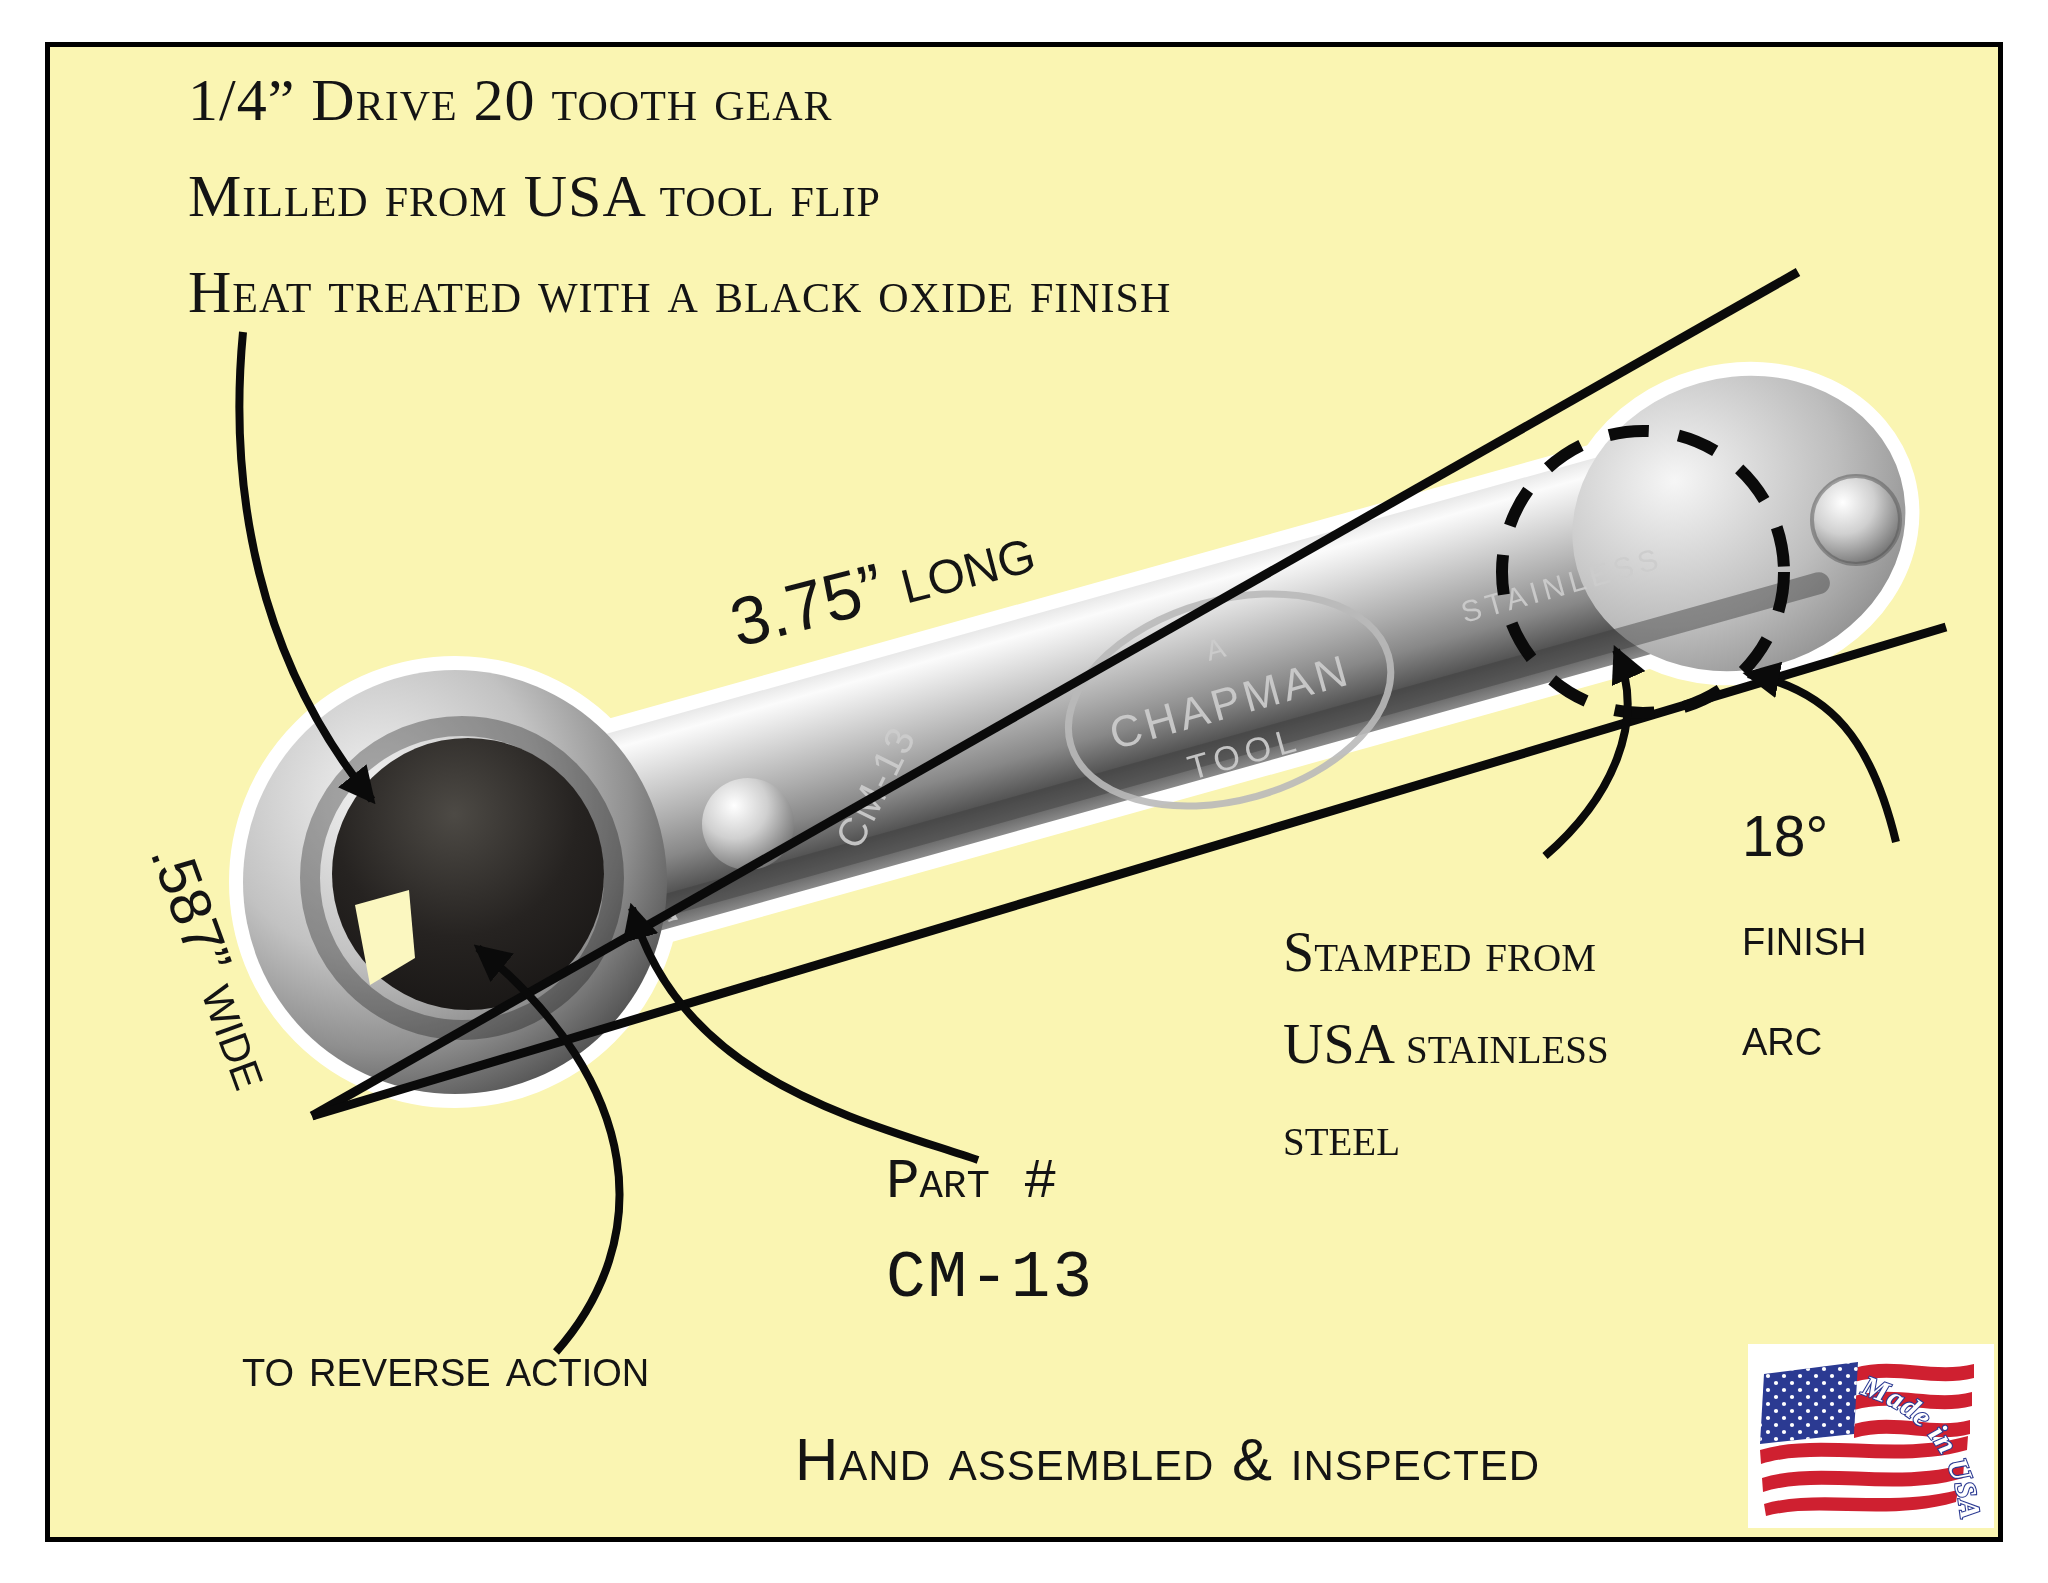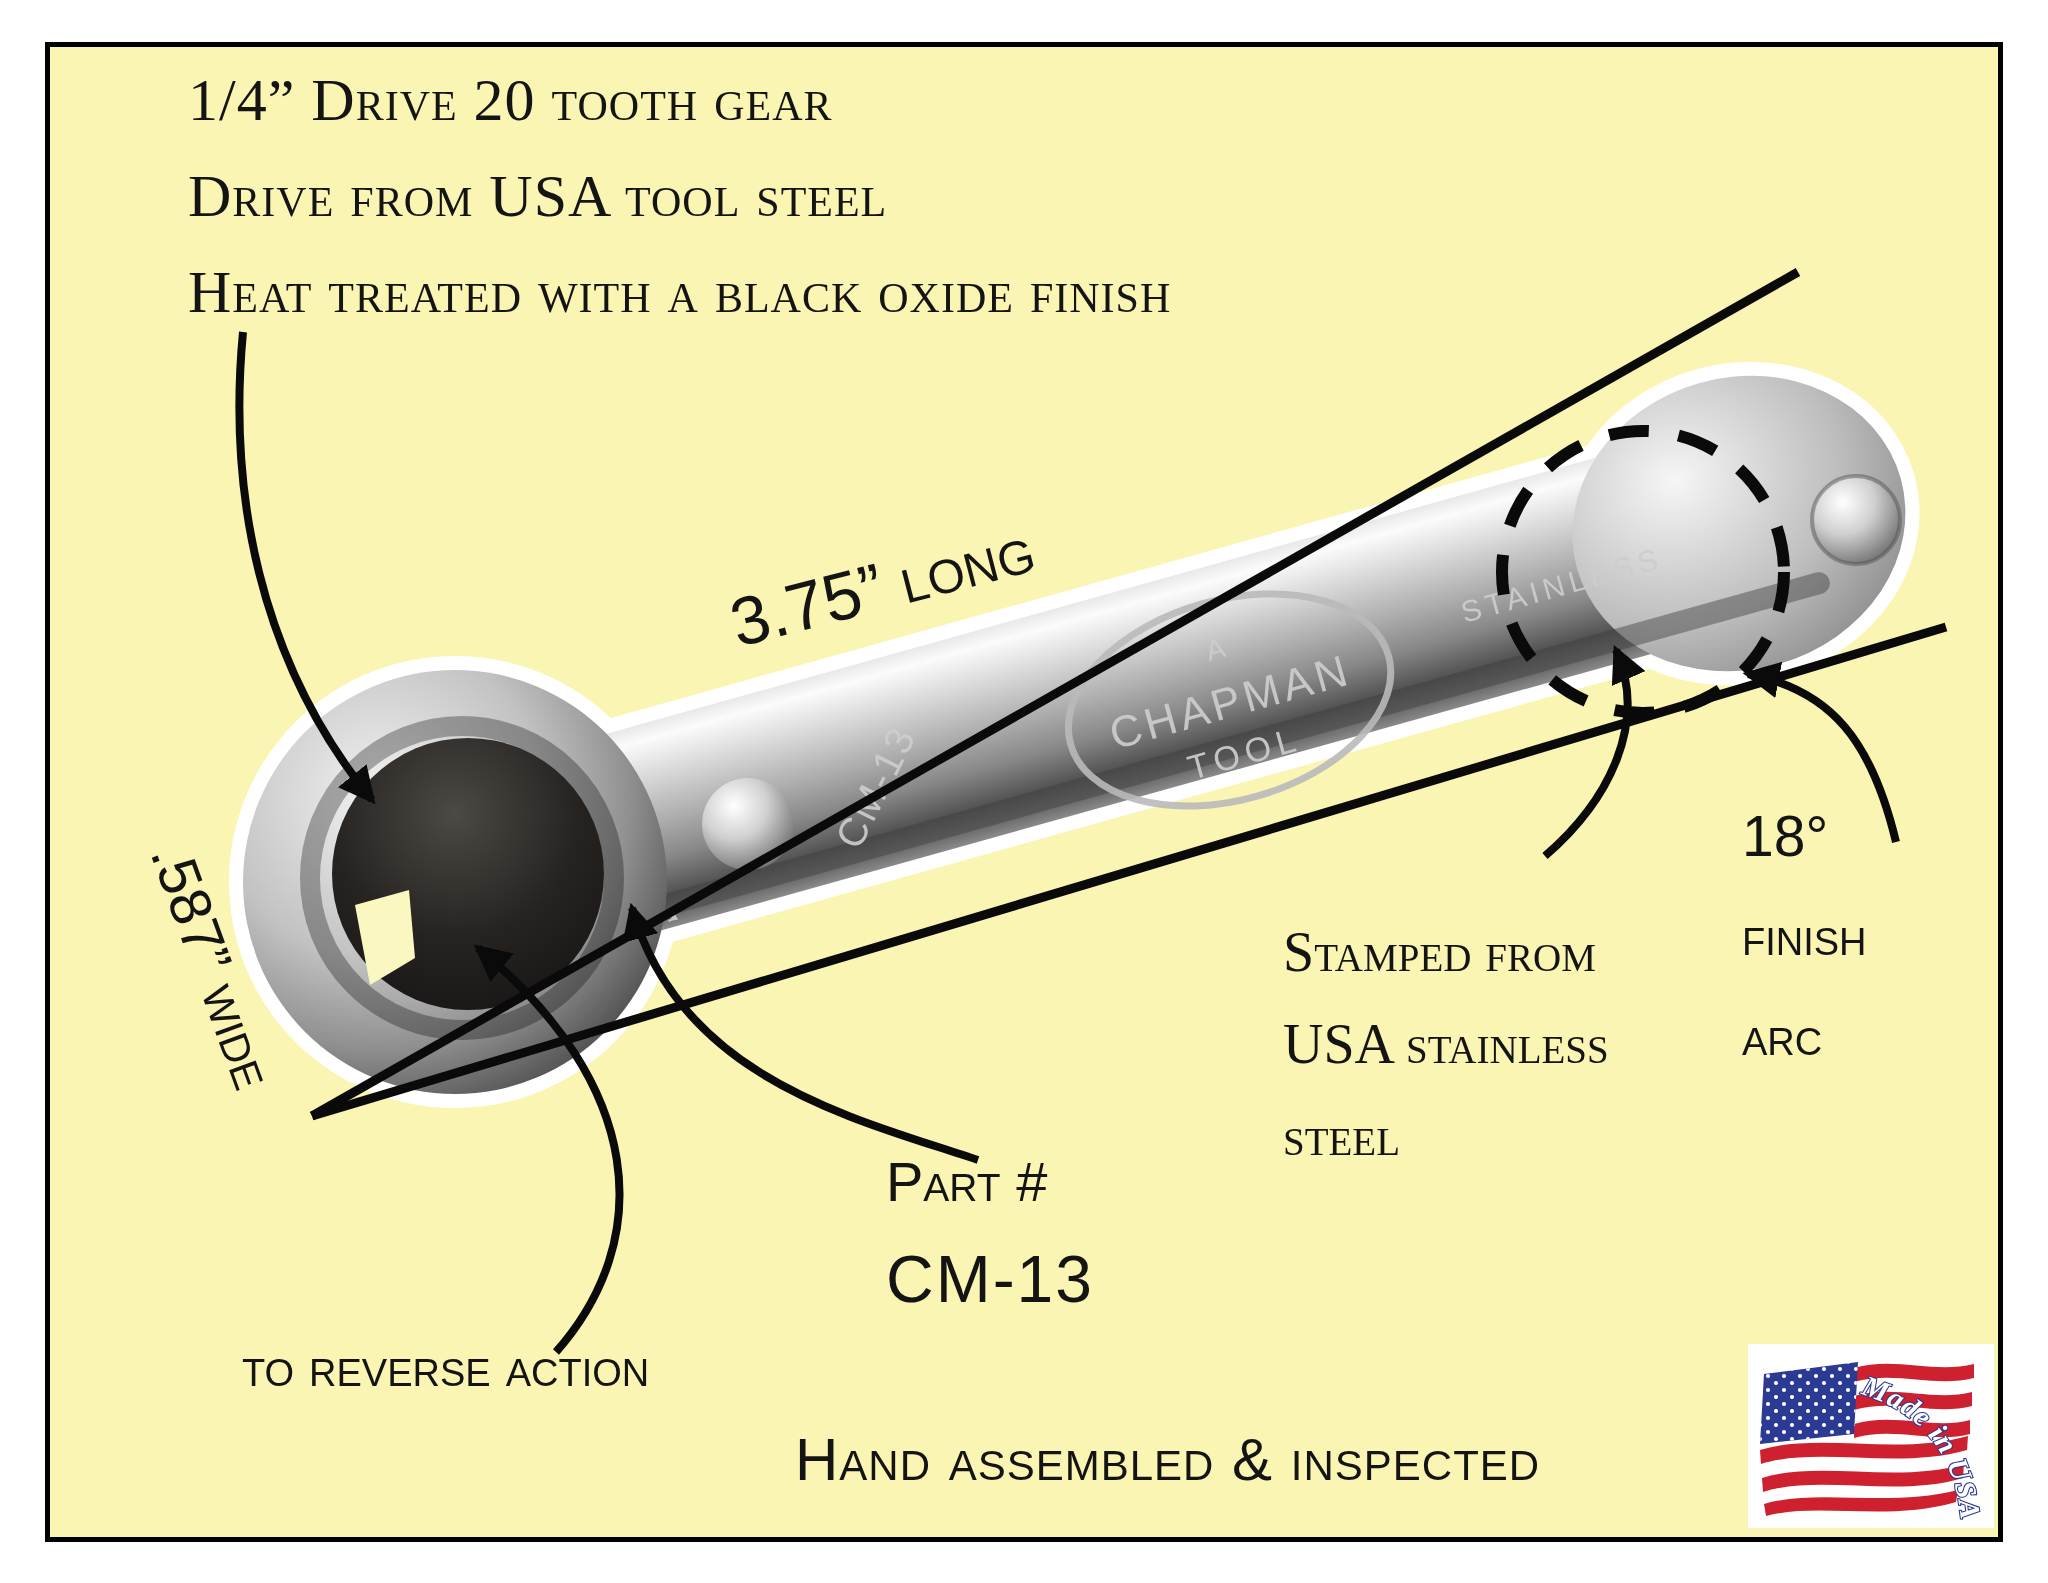--- a/index.html
+++ b/index.html
@@ -12,21 +12,21 @@
   .panel{position:absolute;left:45px;top:42px;width:1958px;height:1500px;
          box-sizing:border-box;background:var(--panel-bg);border:5px solid var(--panel-border);}
   svg.scene{position:absolute;left:0;top:0;width:2048px;height:1583px;}
   .txt{position:absolute;font-variant:small-caps;line-height:1;white-space:nowrap;}
   .note-drive{left:188px;top:52px;font-size:60px;line-height:96px;letter-spacing:1px;font-family:Liberation Serif, serif;}
   .lbl-long{left:732px;top:590px;font-size:68px;transform:rotate(-14.5deg);transform-origin:0 50%;}
   .lbl-wide{left:196px;top:836px;font-size:58px;transform:rotate(70deg);transform-origin:0 0;}
   .note-stamped{left:1283px;top:906px;font-size:56px;line-height:92px;font-family:Liberation Serif, serif;}
   .note-arc{left:1742px;top:786px;font-size:54px;line-height:100px;}
   .note-arc .deg{font-size:57px;font-variant:normal;}
-  .note-part{left:886px;top:1154px;font-size:56px;line-height:1;}
+  .note-part{left:886px;top:1154px;font-size:56px;line-height:1;font-family:Liberation Mono, monospace;}
   .note-part .pn{font-size:66px;margin-top:36px;font-variant:normal;letter-spacing:2px;}
   .note-flip{left:242px;top:1322px;font-size:54px;line-height:90px;}
   .note-footer{left:795px;top:1430px;font-size:60px;letter-spacing:1px;text-align:center;}
   .badge{position:absolute;left:1748px;top:1344px;width:246px;height:184px;background:#fff;}
   .badge svg{display:block;width:246px;height:184px;}
   .stamp{fill:#cdcdcd;opacity:.92;font-family:"Liberation Sans",sans-serif;}
   .ink-line{stroke:#0a0a0a;fill:none;}
 </style>
 </head>
 <body>
@@ -116,21 +116,21 @@
 
     <path d="M243,332 C228,490 258,660 372,800" class="ink-line" stroke-width="8" marker-end="url(#ah)"></path>
     <path d="M556,1352 C655,1240 645,1085 478,948" class="ink-line" stroke-width="8" marker-end="url(#ah)"></path>
     <path d="M978,1160 C860,1120 680,1080 632,908" class="ink-line" stroke-width="8" marker-end="url(#ah)"></path>
     <path d="M1545,856 C1610,800 1648,722 1616,650" class="ink-line" stroke-width="8" marker-end="url(#ah)"></path>
     <path d="M1896,842 C1872,742 1832,690 1748,674" class="ink-line" stroke-width="8" marker-end="url(#ah)"></path>
   </svg>
 
   <div class="txt note-drive">
     <div>1/4” Drive 20 tooth gear</div>
-    <div>Drive from USA tool steel</div>
+    <div>Milled from USA tool flip</div>
     <div>Heat treated with a black oxide finish</div>
   </div>
 
   <div class="txt lbl-long">3.75” long</div>
   <div class="txt lbl-wide">.587” wide</div>
 
   <div class="txt note-stamped">
     <div>Stamped from</div>
     <div>USA stainless</div>
     <div>steel</div>

